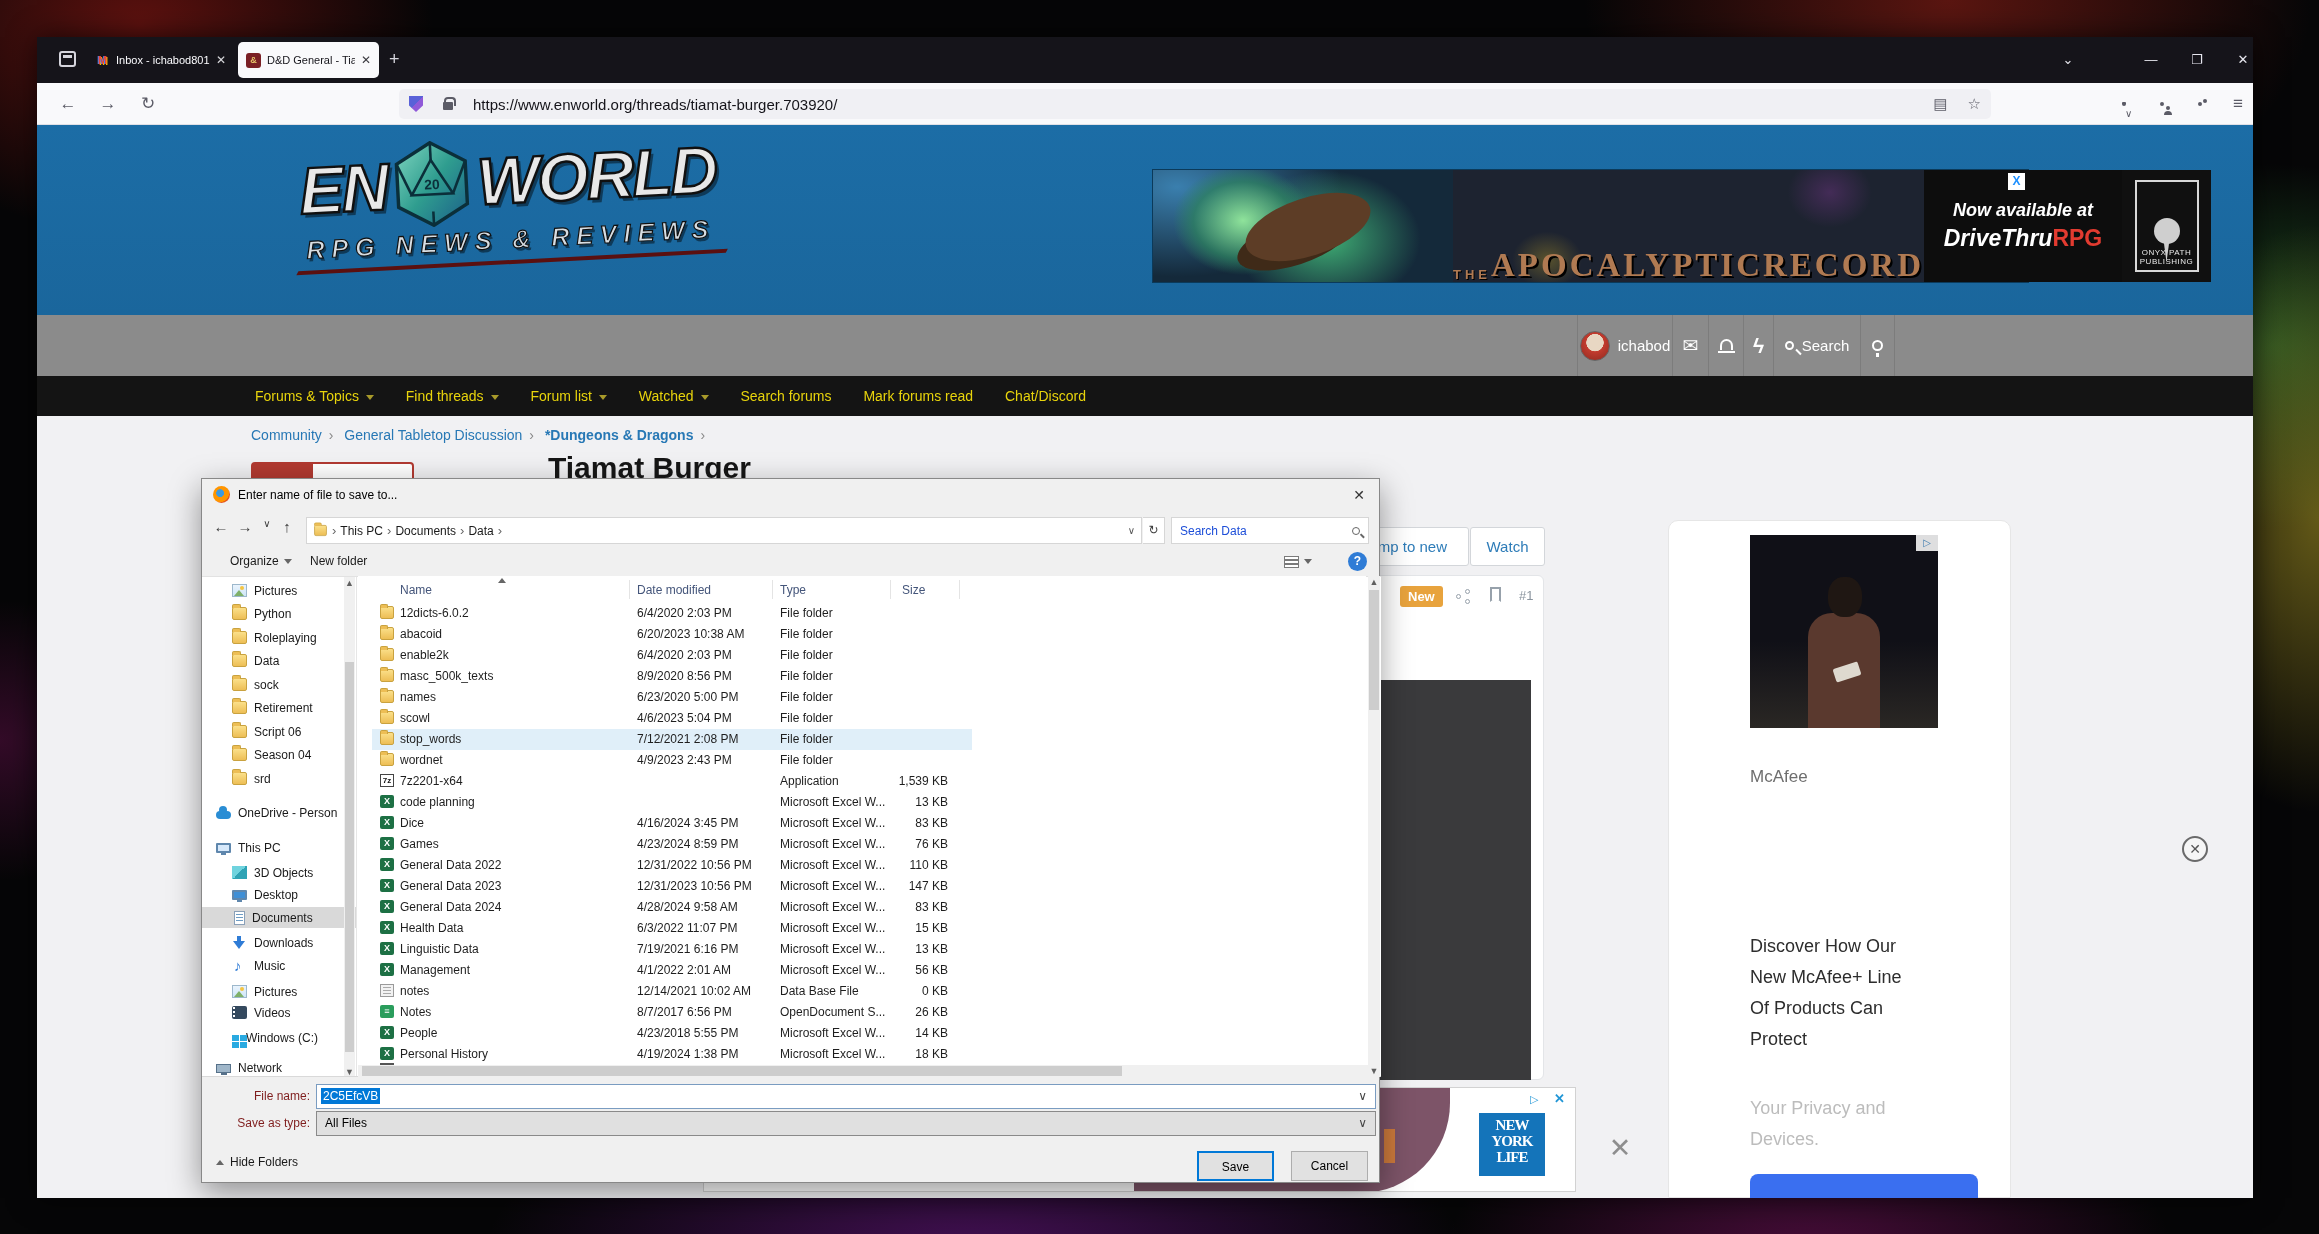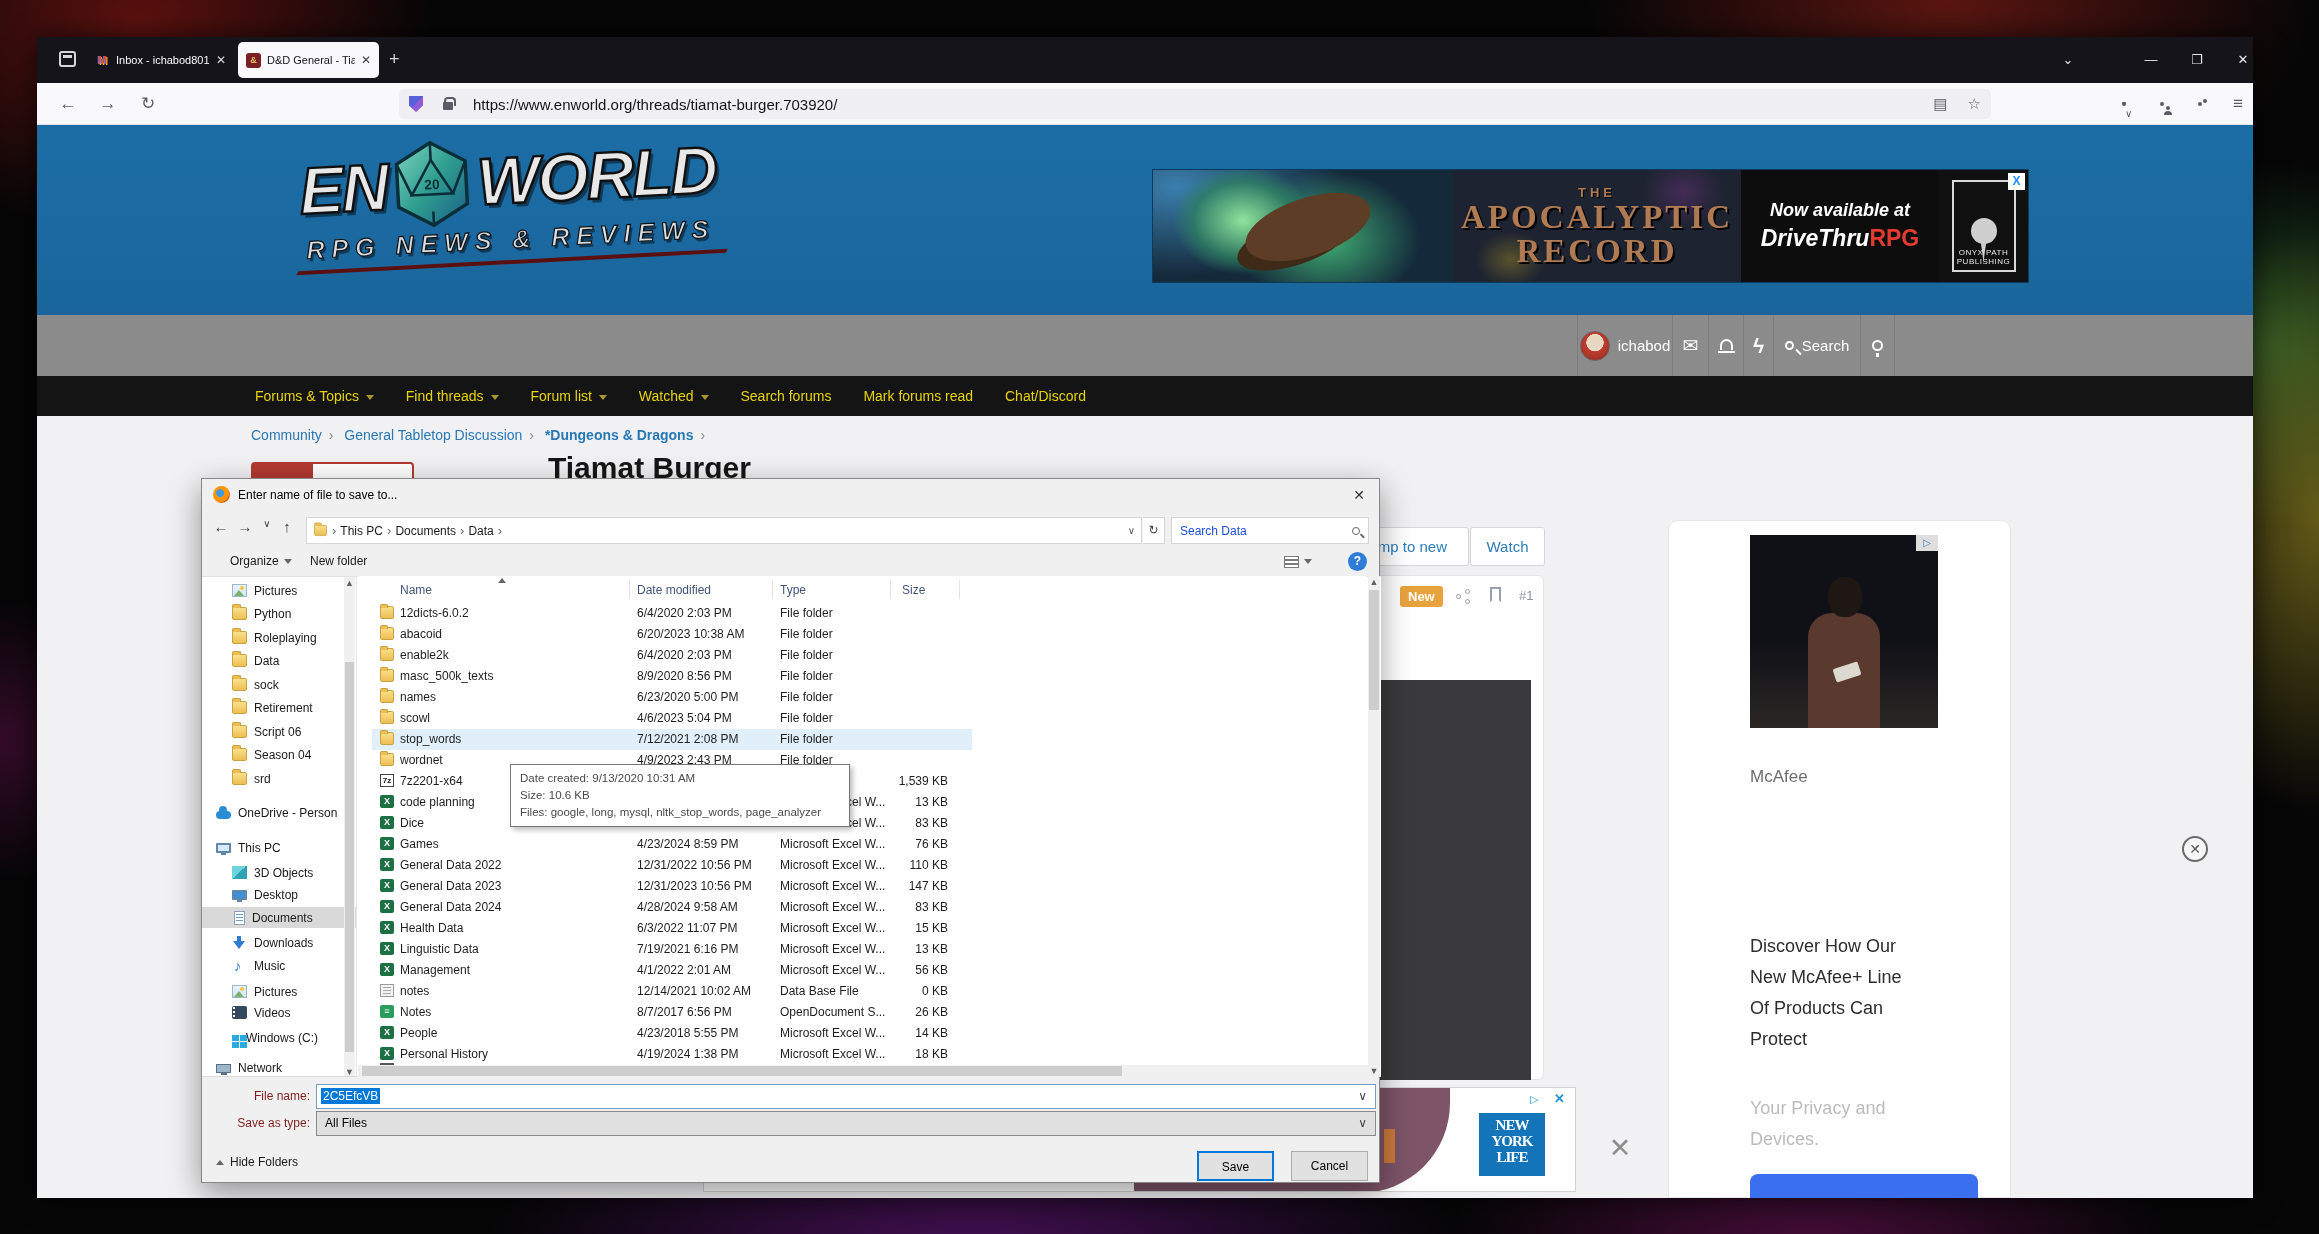--- a/index.html
+++ b/index.html
@@ -60,21 +60,21 @@
   #banner{left:1116px;top:45px;width:875px;height:112px;display:flex;box-shadow:0 0 0 1px #0b3a5a}
   .b-art{width:300px;flex:none;background:
     radial-gradient(90px 70px at 30% 45%, #8fe39b, rgba(46,130,96,.75) 55%, transparent 78%),
     radial-gradient(130px 95px at 58% 62%, #3fae74, transparent 72%),
     radial-gradient(220px 120px at 8% 15%, #3a7fae, transparent 75%),
     #14293a;position:relative;overflow:hidden}
   .b-art::after{content:"";position:absolute;left:90px;top:28px;width:130px;height:58px;background:#5d3d26;border-radius:50%;transform:rotate(-18deg);box-shadow:-18px 10px 0 -6px #3f2a18}
   .b-mid{flex:1;background:
     radial-gradient(50px 40px at 20% 80%, rgba(200,170,40,.35), transparent 70%),
     radial-gradient(60px 50px at 80% 20%, rgba(140,60,160,.35), transparent 70%),
-    #1d2330;display:flex;flex-direction:column;align-items:center;justify-content:center;color:#b07a52}
+    #1d2330;display:flex;align-items:flex-end;justify-content:center;color:#b07a52}
   .b-the{font-size:13px;font-weight:bold;letter-spacing:4px;text-shadow:1px 1px 0 #000}
   .b-word{font-family:"Liberation Serif",serif;font-size:33px;font-weight:bold;letter-spacing:3px;line-height:34px;text-shadow:2px 2px 0 #000}
   .b-right{width:198px;flex:none;background:#0d0d0d;display:flex;flex-direction:column;align-items:center;justify-content:center;gap:4px}
   .b-avail{color:#fff;font-style:italic;font-size:18px;font-weight:bold}
   .b-store{color:#fff;font-style:italic;font-size:23px;font-weight:bold}
   .b-store b{color:#e23b30;font-style:normal}
   .b-onyx{width:89px;flex:none;background:#101010;display:flex;align-items:center;justify-content:center}
   .onyxbox{width:64px;height:92px;border:2px solid #d8d8d8;display:flex;flex-direction:column;align-items:center;justify-content:flex-end;padding:4px;color:#e8e8e8;font-size:8px;letter-spacing:.5px;text-align:center}
   .onyxglyph{width:26px;height:26px;border-radius:50%;background:#cfcfcf;margin-bottom:4px;position:relative}
   .onyxglyph::after{content:"";position:absolute;left:10px;top:22px;width:6px;height:22px;background:#cfcfcf;clip-path:polygon(0 0,100% 0,50% 100%)}
@@ -699,25 +699,20 @@
       <div class="a sb" style="left:1166px;top:97px;width:12px;height:501px">
         <div class="a sbarrow" style="left:0;top:0;width:12px">▲</div>
         <div class="a sbthumb" style="left:1px;top:14px;width:10px;height:120px"></div>
         <div class="a sbarrow" style="left:0;bottom:0;width:12px">▼</div>
       </div>
 
       <div class="a sb" style="left:156px;top:586px;width:1010px;height:12px">
         <div class="a sbthumb" style="left:4px;top:1px;width:760px;height:10px"></div>
       </div>
 
-      <div class="a" id="tip">
-        <div>Date created: 9/13/2020 10:31 AM</div>
-        <div>Size: 10.6 KB</div>
-        <div>Files: google, long, mysql, nltk_stop_words, page_analyzer</div>
-      </div>
 
       <span class="a flabel" style="left:0;top:610px">File name:</span>
       <div class="a" id="fninput">
         <span class="selval">2C5EfcVB</span>
         <span class="combov">∨</span>
       </div>
       <span class="a flabel" style="left:0;top:637px">Save as type:</span>
       <div class="a" id="ftcombo">
         <span>All Files</span>
         <span class="combov">∨</span>

